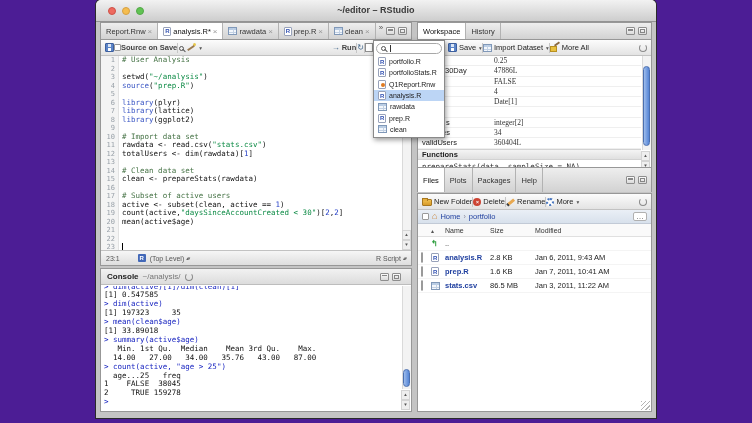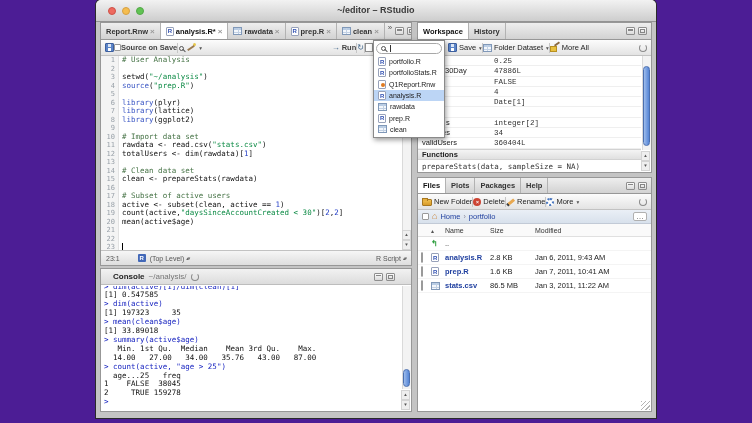--- a/index.html
+++ b/index.html
@@ -9,21 +9,21 @@
   
   #titlebar{position:absolute;left:0;top:0;width:560px;height:22px;background:linear-gradient(#f2f2f2,#cdcdcd);border-bottom:1px solid #939393;border-radius:5px 5px 0 0}
   .light{position:absolute;top:7px;width:8px;height:8px;border-radius:50%}
   .l-close{left:12px;background:#ee6a5f;border:1px solid #ce5147}
   .l-min{left:26px;background:#f5bd4f;border:1px solid #d6a043}
   .l-max{left:40px;background:#61c354;border:1px solid #53a847}
   .title{position:absolute;left:60px;right:60px;top:5px;text-align:center;font-size:9px;font-weight:bold;color:#3a3a3a}
   
   .panel{position:absolute;background:#fff;border:1px solid #979797}
   .tabstrip{position:absolute;display:flex;align-items:stretch;background:linear-gradient(#eeeeee,#d2d2d2);border:1px solid #979797;border-bottom:none;overflow:hidden}
-  .tab{display:flex;align-items:center;gap:2px;padding:0 5px;border-right:1px solid #b2b2b2;font-size:7.5px;font-weight:bold;color:#333;white-space:nowrap}
+  .tab{display:flex;align-items:center;gap:2px;padding:0 5px;border-right:1px solid #b2b2b2;font-size:7.5px;font-weight:normal;color:#333;white-space:nowrap}
   .tab.active{background:#fff;color:#111}
   .close::after{content:"×";color:#999;font-size:8px;line-height:6px}
   .winbtns{display:flex;align-items:center;gap:3px;margin-left:auto;padding-right:4px}
   .wb{width:9px;height:8px;border:1px solid #8e8e8e;border-radius:1px;background:linear-gradient(#fbfbfb,#d9d9d9);position:relative}
   .wb-min::after{content:"";position:absolute;left:1px;right:1px;top:1px;height:1.5px;background:#868686}
   .wb-max::after{content:"";position:absolute;left:1px;right:1px;top:1px;bottom:1px;border:1px solid #868686}
   .toolbar{display:flex;align-items:center;gap:0;height:16px;padding:0 4px;background:linear-gradient(#fcfcfc,#e3e3e3);border-bottom:1px solid #c2c2c2;font-size:7.5px;color:#222}
   .tbtn{display:inline-flex;align-items:center;gap:2px;white-space:nowrap}
   .sep{width:1px;height:10px;background:#c6c6c6}
   .caret::after{content:"▾";font-size:5.5px;color:#555;margin-left:1px}
@@ -83,43 +83,43 @@
   .txt{padding-left:3px;color:#111}
   .tc{color:#467346}.ts{color:#0b8a44}.tk{color:#3a56c4}.tn{color:#2a44c8}
   .cursor{display:inline-block;width:1px;height:7px;background:#000;vertical-align:-1px}
   .vscroll{position:absolute;top:16px;bottom:15px;right:0;width:9px;background:#f3f3f3;border-left:1px solid #dadada}
   .scr-arrs{position:absolute;right:0;width:9px;display:flex;flex-direction:column}
   .scr-arr{width:9px;height:10px;background:#efefef;border:1px solid #d4d4d4;text-align:center;font-size:4.5px;line-height:8px;color:#555}
   .thumb{position:absolute;right:1px;width:7px;border-radius:3.5px;background:linear-gradient(90deg,#9dbcec,#5585d6);border:1px solid #4a6fb0}
   #ed-status{position:absolute;left:0;right:0;bottom:0;height:15px;display:flex;align-items:center;gap:4px;padding:0 5px;background:linear-gradient(#f6f6f6,#dedede);border-top:1px solid #c2c2c2;font-size:7px;color:#555}
   
   #console{left:4px;top:268px;width:312px;height:144px}
-  .phdr{display:flex;align-items:center;gap:4px;height:16px;padding:0 12px;background:linear-gradient(#f2f2f2,#dcdcdc);border-bottom:1px solid #bdbdbd;font-size:8px}
+  .phdr{display:flex;align-items:center;gap:4px;height:16px;padding:0 6px;background:linear-gradient(#f2f2f2,#dcdcdc);border-bottom:1px solid #bdbdbd;font-size:8px}
   .phdr-title{font-weight:bold;color:#222}
   .phdr-path{color:#777}
   #console-lines{position:absolute;left:3px;right:10px;top:17px;bottom:2px;overflow:hidden;font:7.5px/8.9px "DejaVu Sans Mono",monospace;white-space:pre;color:#111}
   #console-lines .cline:first-child{margin-top:-3.5px}
   .cl-in{color:#1824c0}
   #con-scroll{top:17px;bottom:22px}
   
   #ws-tabstrip{left:321px;top:22px;width:235px;height:17px}
   #ws-panel{left:321px;top:39px;width:235px;height:134px}
   #ws-toolbar{padding-left:30px}
   #ws-rows{position:absolute;left:0;right:10px;top:16px}
   .wrow{display:flex;height:10.3px;line-height:10.3px;border-bottom:1px solid #efefef;font-size:7.5px;overflow:hidden}
   .wname{width:76px;flex:none;padding-left:4px;color:#222;white-space:nowrap;overflow:hidden}
-  .wval{flex:1;font-family:Liberation Mono, monospace;color:#333}
+  .wval{flex:1;font-family:Liberation Serif, serif;color:#333}
   .wrow:nth-child(2) .wname{padding-left:27px}
   .wrow:nth-child(7) .wname{padding-left:28px}
   .wrow:nth-child(8) .wname{padding-left:14px}
   #ws-funch{position:absolute;left:0;right:10px;top:109px;height:11px;background:linear-gradient(#f4f4f4,#e0e0e0);border-top:1px solid #d2d2d2;border-bottom:1px solid #d2d2d2;font-size:7.5px;font-weight:bold;line-height:10px;padding-left:4px;color:#222}
   #ws-func{position:absolute;left:0;right:10px;top:121px;font:7.5px/11px "DejaVu Sans Mono",monospace;padding-left:4px;color:#333}
   #ws-scroll{top:16px;bottom:22px}
   
-  #files-tabstrip{left:321px;top:177px;width:235px;height:16px}
+  #files-tabstrip{left:321px;top:167px;width:235px;height:25px}
   #files-panel{left:321px;top:193px;width:235px;height:219px}
   #fcrumb{position:absolute;left:0;right:0;top:16px;height:14px;display:flex;align-items:center;gap:3px;padding:0 4px;background:linear-gradient(#eaeff6,#d8e1ec);border-bottom:1px solid #c2cad6;font-size:7.5px;color:#224}
   .crumb-sep{color:#889;font-size:7px}
   .crumb-sep::after{content:"›"}
   #fcols{position:absolute;left:0;right:0;top:30px;height:13px;display:flex;align-items:center;border-bottom:1px solid #e0e0e0;background:#fafafa;font-size:7px;color:#333}
   .fc-cb{width:13px;flex:none;padding-left:3px}
   .fc-ic{width:14px;flex:none;display:flex;align-items:center}
   .fc-name{width:45px;flex:none;overflow:hidden;white-space:nowrap}
   .fc-size{width:45px;flex:none}
   .fc-mod{flex:1}
@@ -253,21 +253,21 @@
 
     <div id="ws-panel" class="panel">
       <div id="ws-toolbar" class="toolbar">
         <span class="tbtn caret">
             <span class="ic-save"></span>
             <span>Save</span>
           </span>
         <span class="sep"></span>
         <span class="tbtn caret">
             <span class="fi-tbl"></span>
-            <span>Folder Dataset</span>
+            <span>Import Dataset</span>
           </span>
         <span class="sep"></span>
         <span class="tbtn">
             <span class="ic-broom"></span>
             <span>More All</span>
           </span>
         <span class="ic-refresh" style="margin-left:auto"></span>
       </div>
       <div id="ws-rows">
           <div class="wrow">

